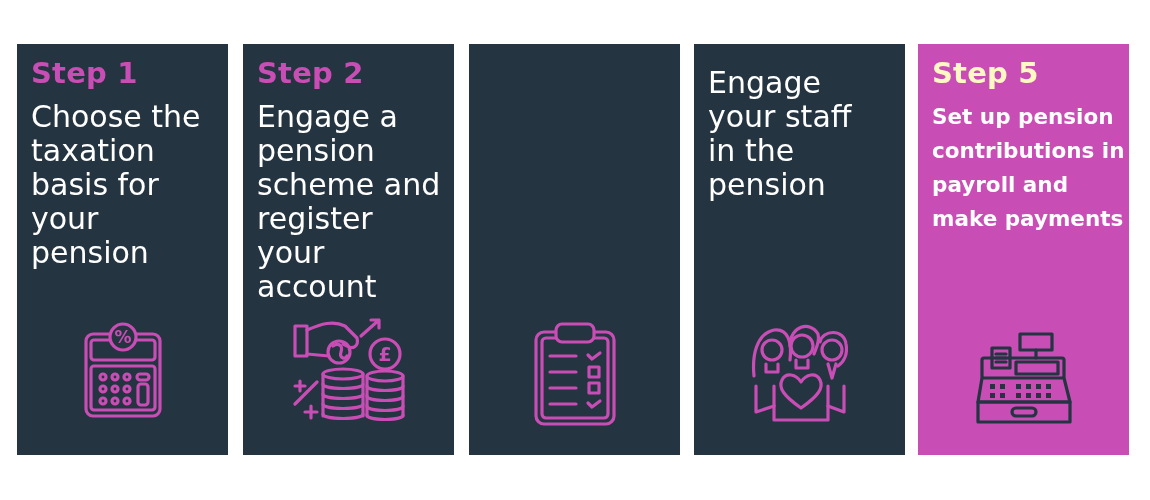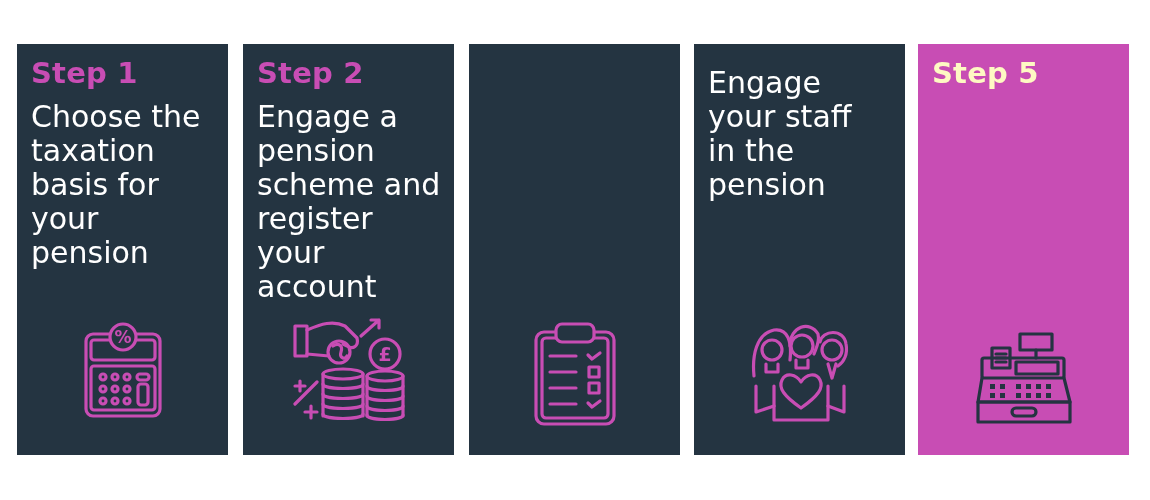--- a/index.html
+++ b/index.html
@@ -99,20 +99,21 @@
         <path d="M78 48 L82 62 L86 48"></path>
         <path d="M6 70 V96 L24 90 M94 70 V96 L78 90"></path>
         <path d="M24 70 V104 H78 V70"></path>
         <path d="M51 92 C34 80 28 72 32 64 C36 56 46 58 51 66 C56 58 66 56 70 64 C74 72 68 80 51 92 Z"></path>
       </svg>
     </div>
   </div>
 
   <div class="card accent" style="left:918px">
     <h2 class="step">Step 5</h2>
+    <div class="desc" style="width:195px">Set up pension contributions in payroll and make payments</div>
     <div class="icon" style="top:288px">
       <svg width="96" height="94" viewBox="0 0 96 94" fill="none" stroke="#243441" stroke-width="3.2" stroke-linecap="round" stroke-linejoin="round">
         <rect x="44" y="2" width="32" height="16"></rect>
         <path d="M60 18 V26"></path>
         <rect x="16" y="16" width="18" height="20"></rect>
         <path d="M20 22 H30 M20 26 H30 M20 30 H30"></path>
         <rect x="6" y="26" width="82" height="20" rx="2"></rect>
         <rect x="40" y="30" width="42" height="12"></rect>
         <path d="M6 46 L2 70 H94 L88 46"></path>
         <rect x="2" y="70" width="92" height="20"></rect>

